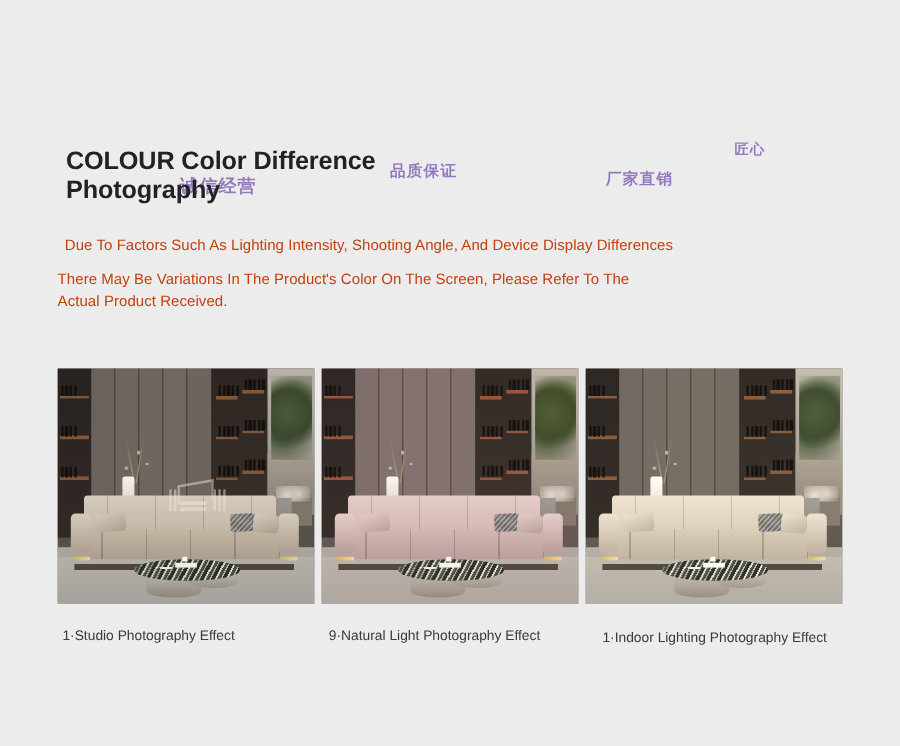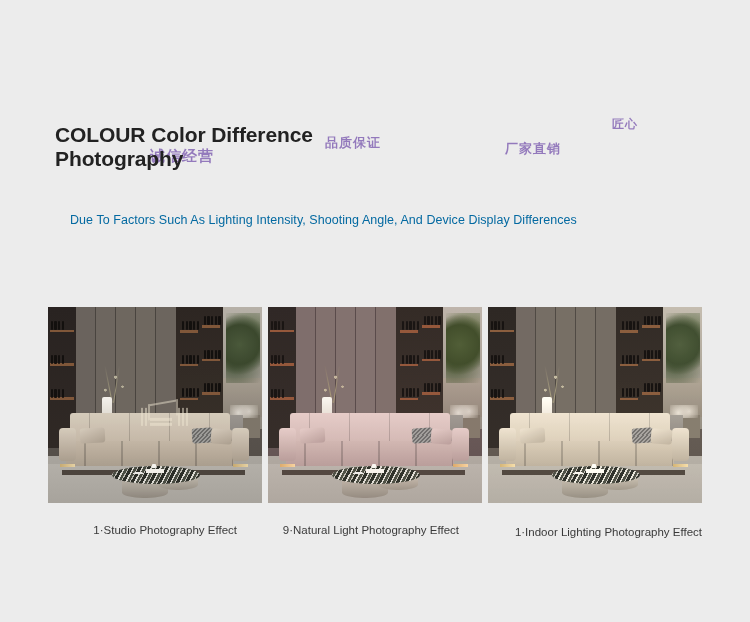--- a/index.html
+++ b/index.html
@@ -56,43 +56,42 @@
     max-width: 300px;
   }
 
   .desc-block {
     position: absolute;
     left: 48px;
     top: 195px;
     width: 640px;
   }
   .desc-line {
-    margin: 16px;
+    margin: 0;
     font-size: 12.5px;
-    color: #0369a1;
+    color: #c2410c;
     line-height: 1.45;
     letter-spacing: 0.05px;
   }
   .desc-line.first { padding-left: 6px; margin-bottom: 11px; }
   .desc-line.second { max-width: 500px; }
 
   
   .gallery {
     position: absolute;
     left: 48px;
     top: 307px;
     width: 654px;
     display: flex;
     gap: 6px;
   }
   .gallery-item {
     width: 214px;
     display: flex;
     flex-direction: column;
-    text-align: right;
   }
   .photo {
     width: 214px;
     height: 196px;
     position: relative;
     overflow: hidden;
     background: #8f8782;
   }
   .caption {
     margin-top: 20px;
@@ -354,20 +353,21 @@
   <span class="wm wm-c">厂家直销</span>
   <span class="wm wm-d">匠心</span>
 </div>
 
 <div class="heading-block">
   <h1 class="page-title">COLOUR Color Difference Photography</h1>
 </div>
 
 <div class="desc-block">
   <p class="desc-line first">Due To Factors Such As Lighting Intensity, Shooting Angle, And Device Display Differences</p>
+  <p class="desc-line second">There May Be Variations In The Product's Color On The Screen, Please Refer To The Actual Product Received.</p>
 </div>
 
 <div class="gallery">
 
   <div class="gallery-item">
     <div class="photo studio">
       <div class="scene">
         <div class="wall"></div>
         <div class="wall-panels"></div>
         <div class="cab-left">

